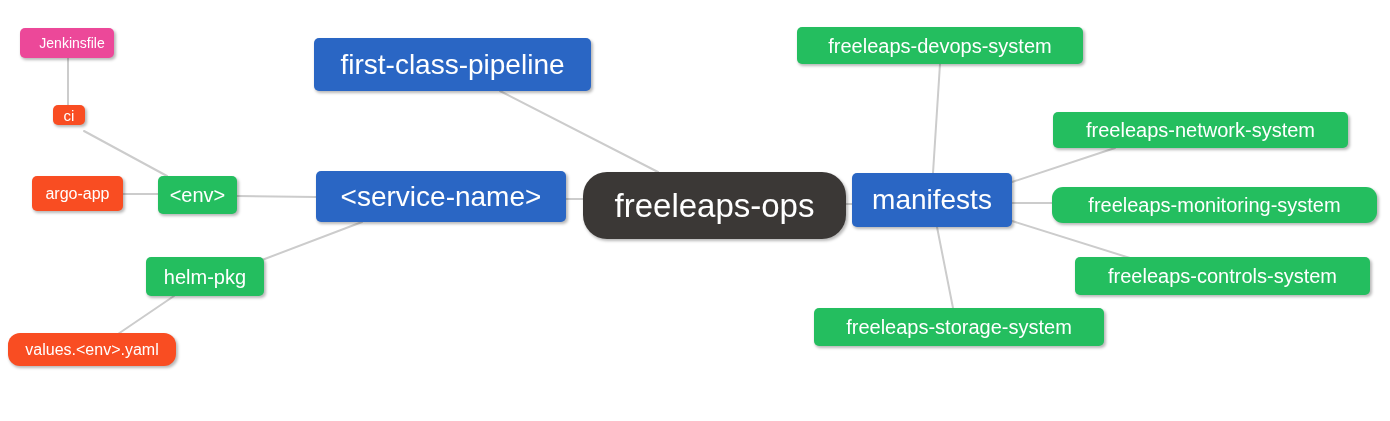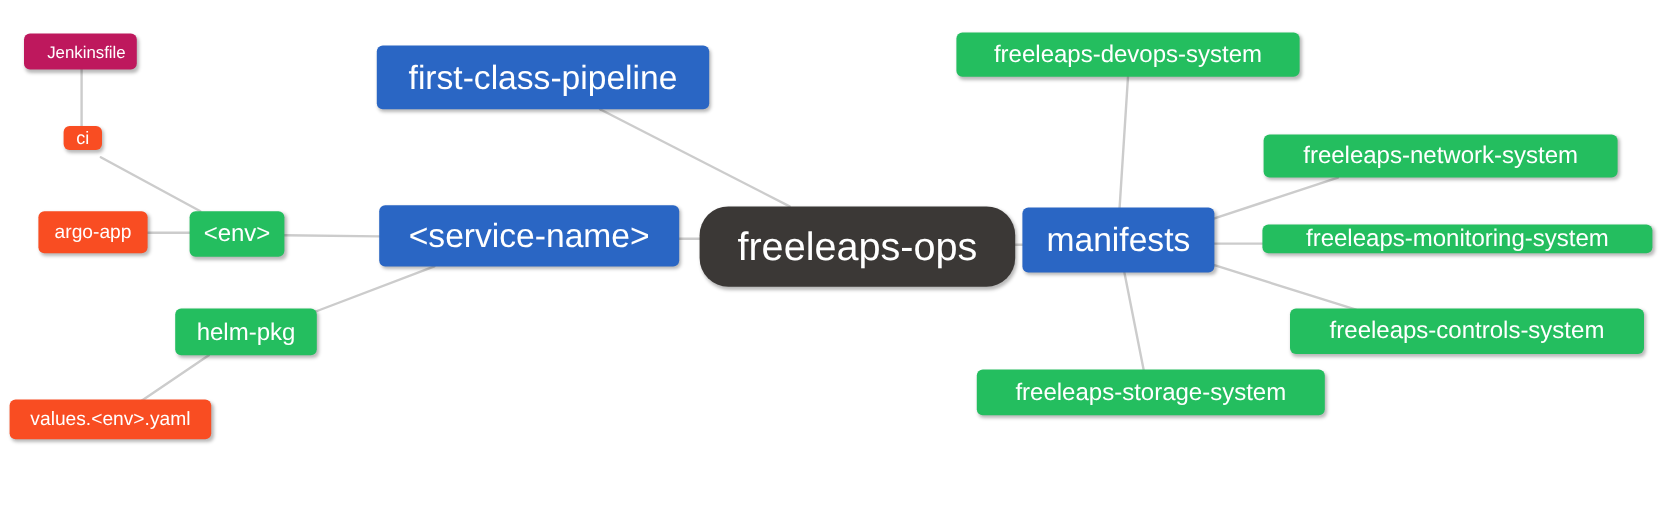--- a/index.html
+++ b/index.html
@@ -38,21 +38,21 @@
     box-shadow: 1.5px 2px 3px rgba(0,0,0,0.28);
     cursor: pointer;
     box-sizing: border-box;
     line-height: 1;
     user-select: none;
   }
   .node.dark   { background: #3b3836; }
   .node.blue   { background: #2a66c4; }
   .node.green  { background: #24be5f; }
   .node.red    { background: #f94d22; }
-  .node.orange { background: #be185d; padding-left: 10px; }
+  .node.orange { background: #ec4899; padding-left: 10px; }
 </style>
 </head>
 <body>
 
 <div class="canvas">
 
   <svg class="edges-layer" viewBox="0 0 1390 421">
     <line x1="68" y1="58" x2="68" y2="105"></line>
     <line x1="84" y1="131" x2="167" y2="176"></line>
     <line x1="123" y1="194" x2="158" y2="194"></line>
@@ -72,33 +72,33 @@
   <div class="node orange" style="left:20px; top:28px; width:94px; height:30px; font-size:14px;">Jenkinsfile</div>
 
   <div class="node red" style="left:53px; top:105px; width:32px; height:20px; font-size:15px;">ci</div>
 
   <div class="node red" style="left:32px; top:176px; width:91px; height:35px; font-size:16px;">argo-app</div>
 
   <div class="node green" style="left:158px; top:176px; width:79px; height:38px; font-size:20px;">&lt;env&gt;</div>
 
   <div class="node green" style="left:146px; top:257px; width:118px; height:39px; font-size:20px;text-align:center;">helm-pkg</div>
 
-  <div class="node red" style="left:8px; top:333px; width:168px; height:33px; font-size:16px;">values.&lt;env&gt;.yaml</div>
+  <div class="node red" style="left:8px; top:333px; width:168px; height:33px; font-size:16px;border-radius:12px;">values.&lt;env&gt;.yaml</div>
 
   <div class="node blue" style="left:314px; top:38px; width:277px; height:53px; font-size:28px;">first-class-pipeline</div>
 
   <div class="node blue" style="left:316px; top:171px; width:250px; height:51px; font-size:28px;">&lt;service-name&gt;</div>
 
   <div class="node dark" style="left:583px; top:172px; width:263px; height:67px; font-size:33px;border-radius:24px;">freeleaps-ops</div>
 
   <div class="node blue" style="left:852px; top:173px; width:160px; height:54px; font-size:28px;">manifests</div>
 
   <div class="node green" style="left:797px; top:27px; width:286px; height:37px; font-size:20px;">freeleaps-devops-system</div>
 
   <div class="node green" style="left:1053px; top:112px; width:295px; height:36px; font-size:20px;">freeleaps-network-system</div>
 
-  <div class="node green" style="left:1052px; top:187px; width:325px; height:24px; font-size:20px;">freeleaps-monitoring-system</div>
+  <div class="node green" style="left:1052px; top:187px; width:325px; height:36px; font-size:20px;border-radius:11px;">freeleaps-monitoring-system</div>
 
   <div class="node green" style="left:1060px; top:257px; width:295px; height:38px; font-size:20px;margin-left:15px;">freeleaps-controls-system</div>
 
   <div class="node green" style="left:814px; top:308px; width:290px; height:38px; font-size:20px;">freeleaps-storage-system</div>
 
 </div>
 
 </body></html>

